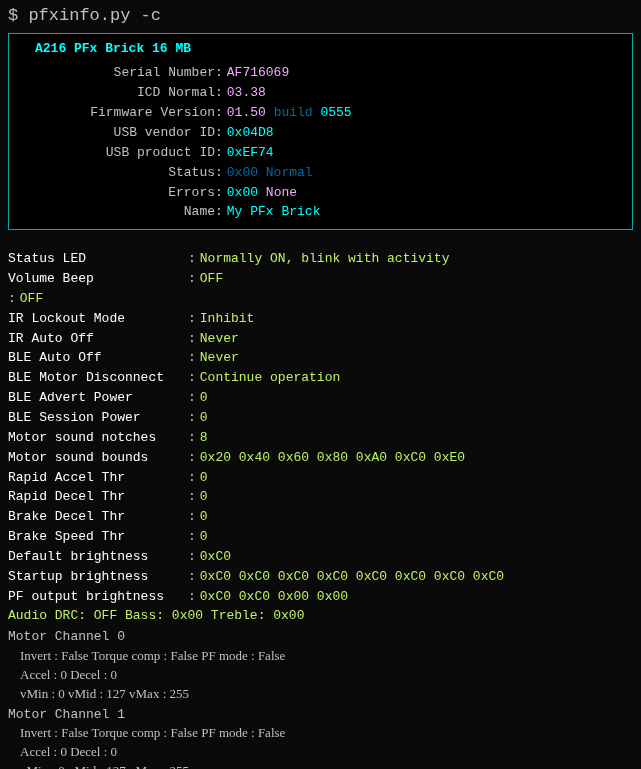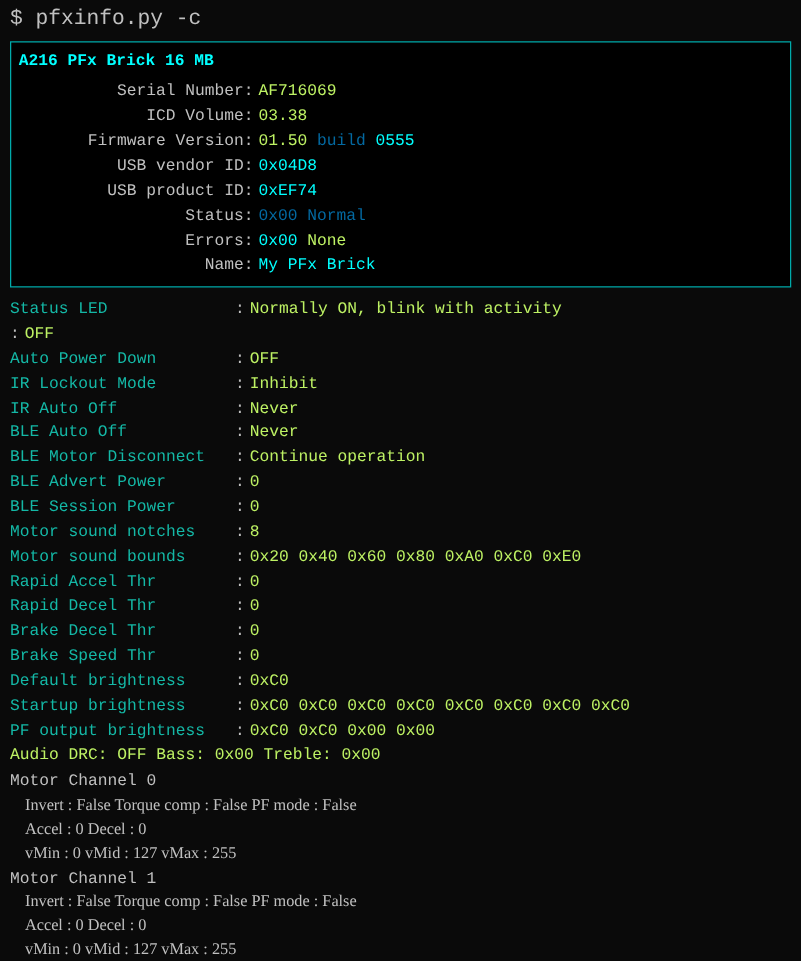--- a/index.html
+++ b/index.html
@@ -20,22 +20,22 @@
     }
 
     .title-bar {
       color: #c0c0c0;
       margin-bottom: 4px;
       font-size: 17px;
     }
 
     .device-box {
       border: 1px solid #00aaaa;
-      padding: 6px 6px;
-      margin-bottom: 8px;
+      padding: 6px 26px;
+      margin-bottom: 20px;
       background-color: #000;
       font-family: Liberation Mono, monospace;
     }
 
     .device-title {
       color: #00ffff;
       font-weight: bold;
       margin-bottom: 6px;
       font-size: 13px;
     }
@@ -54,38 +54,38 @@
     .info-sep {
       color: #c0c0c0;
       margin-right: 4px;
     }
 
     .info-value {
       color: #0369a1;
     }
 
     .val-green {
-      color: #bef264;
+      color: #f0abfc;
     }
 
     .val-cyan {
       color: #00ffff;
     }
 
     .config-section {
       margin-top: 2px;
     }
 
     .config-row {
       display: flex;
       margin: 1px 0;
     }
 
     .config-label {
-      color: #14b8a6;
+      color: #ffffff;
       min-width: 180px;
     }
 
     .config-sep {
       color: #c0c0c0;
       margin-right: 4px;
     }
 
     .config-value {
       color: #bef264;
@@ -114,21 +114,21 @@
     <span>A216 PFx Brick 16 MB</span>
   </div>
 
   <div class="info-row">
     <span class="info-label">Serial Number</span>
     <span class="info-sep">:</span>
     <span class="info-value val-green">AF716069</span>
   </div>
 
   <div class="info-row">
-    <span class="info-label">ICD Volume</span>
+    <span class="info-label">ICD Normal</span>
     <span class="info-sep">:</span>
     <span class="info-value val-green">03.38</span>
   </div>
 
   <div class="info-row">
     <span class="info-label">Firmware Version</span>
     <span class="info-sep">:</span>
     <span class="info-value val-green">01.50</span>
     <span class="info-value">&nbsp;build&nbsp;</span>
     <span class="info-value val-cyan">0555</span>
@@ -169,26 +169,26 @@
 
 <div class="config-section">
 
   <div class="config-row">
     <span class="config-label">Status LED</span>
     <span class="config-sep">:</span>
     <span class="config-value">Normally ON, blink with activity</span>
   </div>
 
   <div class="config-row">
+    <span class="config-label">Volume Beep</span>
     <span class="config-sep">:</span>
     <span class="config-value">OFF</span>
   </div>
 
   <div class="config-row">
-    <span class="config-label">Auto Power Down</span>
     <span class="config-sep">:</span>
     <span class="config-value">OFF</span>
   </div>
 
   <div class="config-row">
     <span class="config-label">IR Lockout Mode</span>
     <span class="config-sep">:</span>
     <span class="config-value">Inhibit</span>
   </div>
 

